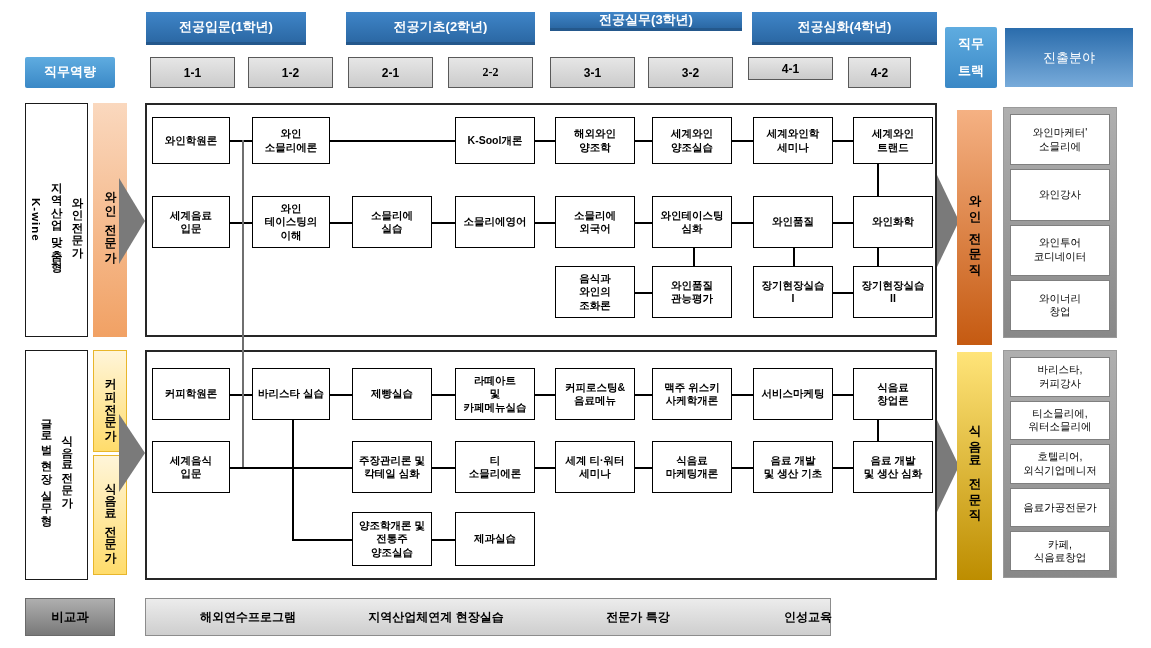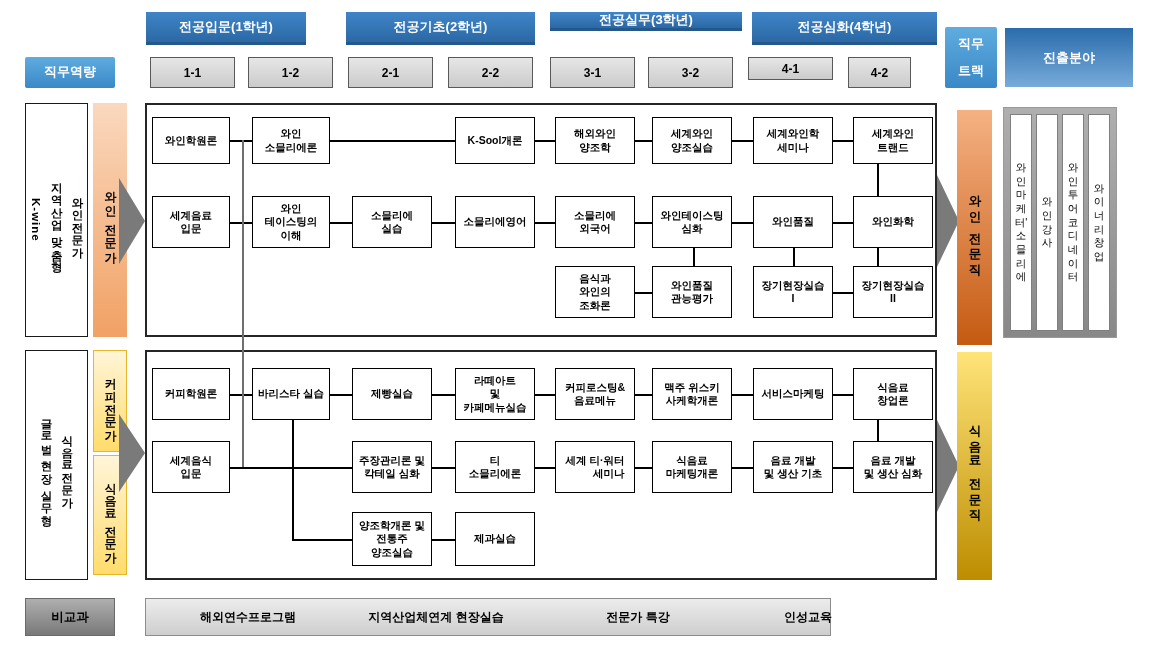--- a/index.html
+++ b/index.html
@@ -8,21 +8,21 @@
   .abs{position:absolute;box-sizing:border-box;}
 
   .year-header{background:linear-gradient(180deg,#3F85C8,#2B68A4);color:#fff;font-weight:bold;
                font-size:13px;display:flex;align-items:center;justify-content:center;
                border-bottom:3px solid #24588C;}
   .sem-box{background:linear-gradient(180deg,#E6E6E6,#CBCBCB);border:1.5px solid #595959;
            font-size:12px;font-weight:600;display:flex;align-items:center;justify-content:center;}
   .blue-chip{background:linear-gradient(180deg,#5FACE0,#3A88C6);color:#fff;font-weight:bold;
              font-size:13px;border-radius:2px;display:flex;align-items:center;justify-content:center;
              text-align:center;line-height:1.25;gap:10px;}
-  .field-chip{background:linear-gradient(180deg,#2A6CAC,#78ABDA);color:#fff;font-weight:bold;
+  .field-chip{background:linear-gradient(180deg,#2A6CAC,#78ABDA);color:#fff;font-weight:normal;
               font-size:13px;display:flex;align-items:center;justify-content:center;}
 
   .main-frame{background:#fff;border:2px solid #262626;}
   .course-box{background:#fff;border:1.5px solid #000;font-weight:bold;font-size:10.5px;
               line-height:1.25;display:flex;align-items:center;justify-content:center;
               text-align:center;white-space:pre-line;}
   .line-h{background:#000;}
   .line-v{background:#000;}
   .spine{background:#6f6f6f;}
 
@@ -31,21 +31,21 @@
   .group-box{background:#fff;border:1.5px solid #1a1a1a;font-size:11.5px;line-height:1.8;letter-spacing:1px;}
   .orange-strip{background:linear-gradient(180deg,#FAD8BE,#F1A164);font-size:12px;letter-spacing:2px;}
   .yellow-strip{background:linear-gradient(180deg,#FFF5D9,#FFDC6B);border:1.5px solid #E8B62B;
                 font-size:12px;letter-spacing:1px;}
   .orange-strip-r{background:linear-gradient(180deg,#F5B183,#C55A11);font-size:12.5px;letter-spacing:3px;}
   .gold-strip-r{background:linear-gradient(180deg,#FFE479,#BD8D00);font-size:12.5px;letter-spacing:3px;}
 
   .tri{width:0;height:0;border-style:solid;border-color:transparent;}
 
   .career-wrap{background:linear-gradient(180deg,#AFAFAF,#888888);border:1px solid #9a9a9a;
-               display:flex;gap:4px;padding:6px;}
+               display:flex;flex-direction:column;gap:4px;padding:6px;}
   .career-box{background:#fff;border:1px solid #7F7F7F;flex:1;display:flex;align-items:center;
               justify-content:center;text-align:center;font-size:10.5px;white-space:pre-line;line-height:1.3;}
 
   .extra-label{background:linear-gradient(180deg,#AFAFAF,#797979);border:1px solid #6a6a6a;
                font-weight:bold;font-size:12.5px;display:flex;align-items:center;justify-content:center;}
   .bottom-bar{background:linear-gradient(180deg,#ECECEC,#CECECE);border:1.5px solid #8C8C8C;}
   .bottom-item{position:absolute;top:50%;transform:translate(-50%,-50%);font-weight:bold;font-size:12px;white-space:nowrap;}
 </style>
 </head>
 <body>
@@ -84,37 +84,48 @@
 
   <div class="abs career-wrap" style="left:1003px;top:107px;width:114px;height:231px;" id="wine-careers">
       <div class="career-box">와인마케터'
 소믈리에</div>
       <div class="career-box">와인강사</div>
       <div class="career-box">와인투어
 코디네이터</div>
       <div class="career-box">와이너리
 창업</div>
     </div>
+  <div class="abs career-wrap" style="left:1003px;top:350px;width:114px;height:228px;" id="food-careers">
+      <div class="career-box">바리스타,
+커피강사</div>
+      <div class="career-box">티소믈리에,
+워터소믈리에</div>
+      <div class="career-box">호텔리어,
+외식기업메니저</div>
+      <div class="career-box">음료가공전문가</div>
+      <div class="career-box">카페,
+식음료창업</div>
+    </div>
 
   <div class="abs extra-label" style="left:25px;top:598px;width:90px;height:38px;">비교과</div>
   <div class="abs bottom-bar" style="left:145px;top:598px;width:686px;height:38px;" id="bottom-bar">
       <span class="bottom-item" style="left: 102px;">해외연수프로그램</span>
       <span class="bottom-item" style="left: 290px;">지역산업체연계 현장실습</span>
       <span class="bottom-item" style="left: 492px;">전문가 특강</span>
       <span class="bottom-item" style="left: 662px;">인성교육</span>
     </div>
 
 <div class="abs year-header" style="left: 146px; top: 12px; width: 160px; height: 33px;">전공입문(1학년)</div>
     <div class="abs year-header" style="left: 346px; top: 12px; width: 189px; height: 33px;">전공기초(2학년)</div>
     <div class="abs year-header" style="left: 550px; top: 12px; width: 192px; height: 19px;">전공실무(3학년)</div>
     <div class="abs year-header" style="left: 752px; top: 12px; width: 185px; height: 33px;">전공심화(4학년)</div>
     <div class="abs sem-box" style="left: 150px; top: 57px; width: 85px; height: 31px;">1-1</div>
     <div class="abs sem-box" style="left: 248px; top: 57px; width: 85px; height: 31px;">1-2</div>
     <div class="abs sem-box" style="left: 348px; top: 57px; width: 85px; height: 31px;">2-1</div>
-    <div class="abs sem-box" style="left: 448px; top: 57px; width: 85px; height: 31px;">2-2</div>
+    <div class="abs sem-box" style="left: 448px; top: 57px; width: 85px; height: 31px; font-family: Liberation Serif, serif;">2-2</div>
     <div class="abs sem-box" style="left: 550px; top: 57px; width: 85px; height: 31px;">3-1</div>
     <div class="abs sem-box" style="left: 648px; top: 57px; width: 85px; height: 31px;">3-2</div>
     <div class="abs sem-box" style="left: 748px; top: 57px; width: 85px; height: 23px;">4-1</div>
     <div class="abs sem-box" style="left: 848px; top: 57px; width: 63px; height: 31px;">4-2</div>
     <div class="abs line-h" style="left: 230px; top: 140px; width: 22px; height: 2px;"></div>
     <div class="abs line-h" style="left: 330px; top: 140px; width: 125px; height: 2px;"></div>
     <div class="abs line-h" style="left: 535px; top: 140px; width: 20px; height: 2px;"></div>
     <div class="abs line-h" style="left: 635px; top: 140px; width: 17px; height: 2px;"></div>
     <div class="abs line-h" style="left: 732px; top: 140px; width: 21px; height: 2px;"></div>
     <div class="abs line-h" style="left: 833px; top: 140px; width: 20px; height: 2px;"></div>
@@ -195,21 +206,21 @@
 사케학개론</div>
     <div class="abs course-box" style="left: 753px; top: 368px; width: 80px; height: 52px;">서비스마케팅</div>
     <div class="abs course-box" style="left: 853px; top: 368px; width: 80px; height: 52px;">식음료
 창업론</div>
     <div class="abs course-box" style="left: 152px; top: 441px; width: 78px; height: 52px;">세계음식
 입문</div>
     <div class="abs course-box" style="left: 352px; top: 441px; width: 80px; height: 52px;">주장관리론 및
 칵테일 심화</div>
     <div class="abs course-box" style="left: 455px; top: 441px; width: 80px; height: 52px;">티
 소믈리에론</div>
-    <div class="abs course-box" style="left: 555px; top: 441px; width: 80px; height: 52px; text-align: right;">세계 티·워터
+    <div class="abs course-box" style="left: 555px; top: 441px; width: 80px; height: 52px;">세계 티·워터
 세미나</div>
     <div class="abs course-box" style="left: 652px; top: 441px; width: 80px; height: 52px;">식음료
 마케팅개론</div>
     <div class="abs course-box" style="left: 753px; top: 441px; width: 80px; height: 52px;">음료 개발
 및 생산 기초</div>
     <div class="abs course-box" style="left: 853px; top: 441px; width: 80px; height: 52px;">음료 개발
 및 생산 심화</div>
     <div class="abs course-box" style="left: 352px; top: 512px; width: 80px; height: 54px;">양조학개론 및
 전통주
 양조실습</div>

